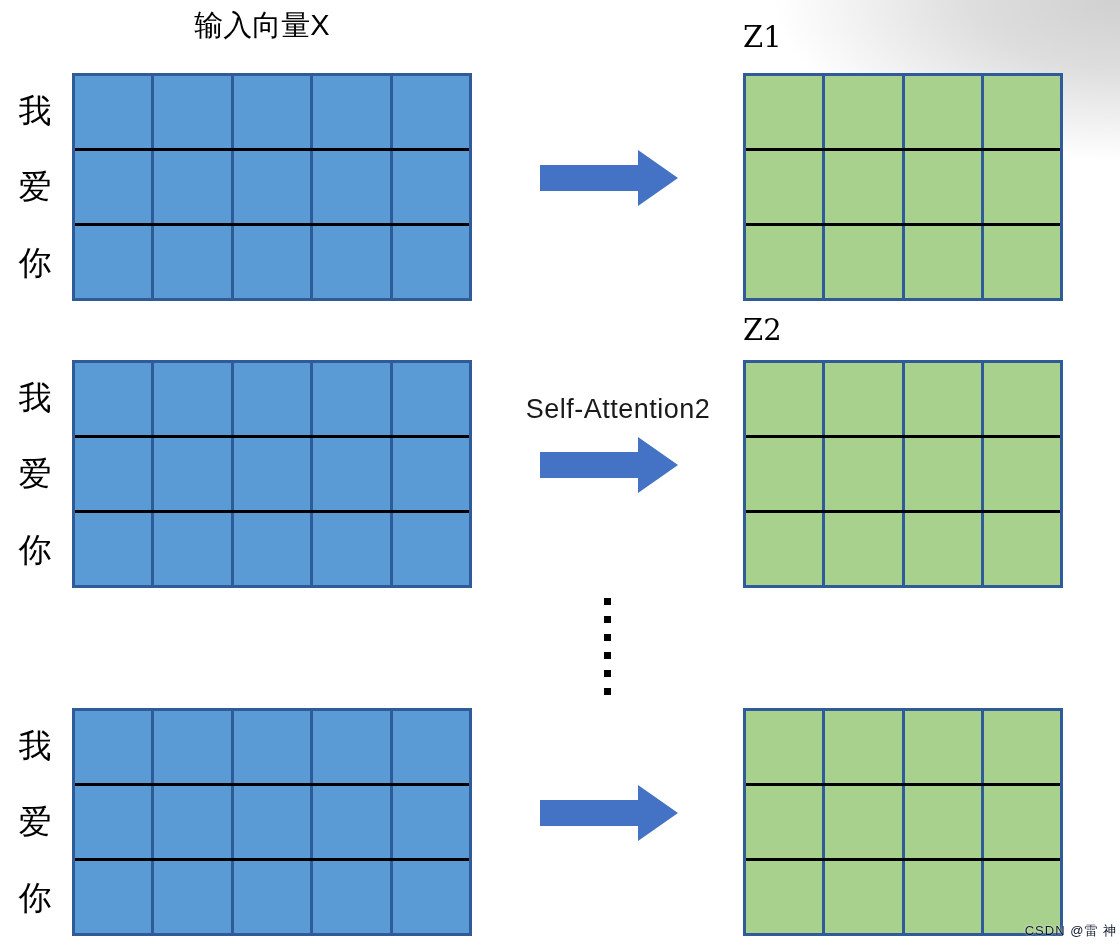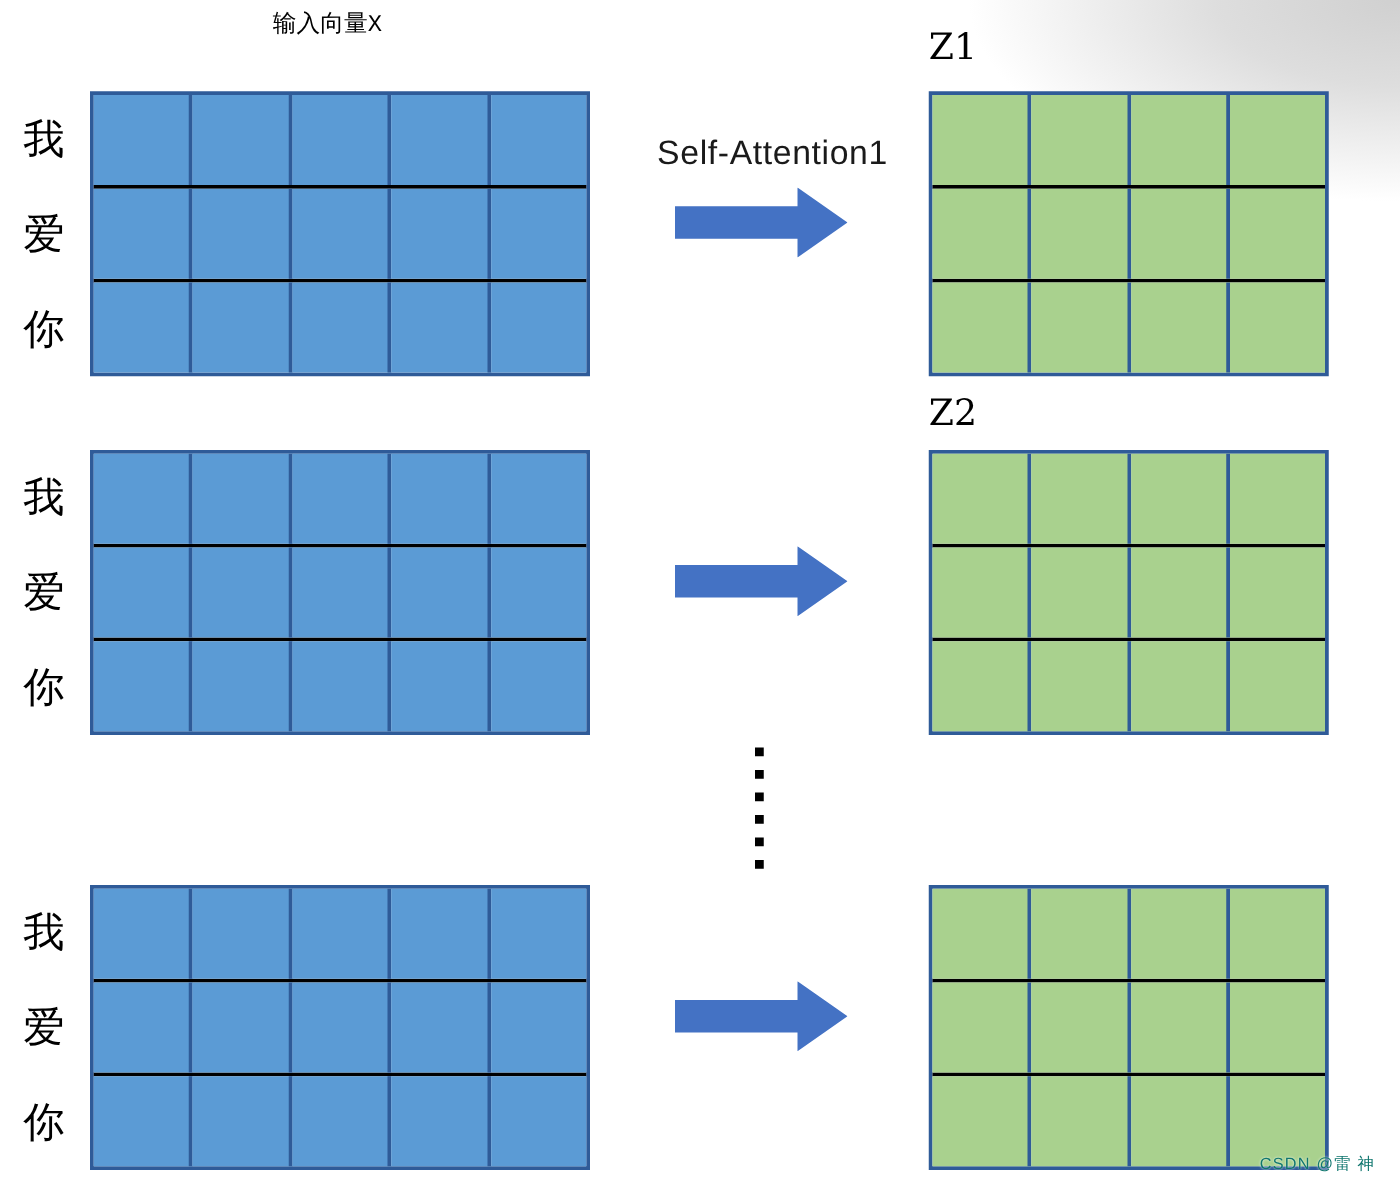--- a/index.html
+++ b/index.html
@@ -13,22 +13,22 @@
   .corner-shade{
     position:absolute;top:0;right:0;
     width:500px;height:260px;
     background:radial-gradient(ellipse 460px 215px at 100% 0%,
       #d0d0d0 0%, rgba(218,218,218,0.9) 32%, rgba(255,255,255,0) 75%);
     pointer-events:none;
   }
   .main-title{
     position:absolute;left:62px;top:6px;width:400px;
     text-align:center;
-    font-family:Liberation Mono, monospace;
-    font-size:19px;color:#000;
+    font-family:Liberation Sans, sans-serif;
+    font-size:29px;color:#000;
   }
   .group{position:absolute;left:0;width:1120px;height:240px;}
   .row-labels{
     position:absolute;left:6px;top:0;width:58px;height:228px;
     display:flex;flex-direction:column;justify-content:space-around;align-items:center;
     font-family:"DejaVu Serif","Liberation Serif",serif;
     font-size:33px;color:#000;
   }
   .matrix{
     position:absolute;top:0;height:228px;
@@ -55,22 +55,22 @@
     position:absolute;left:743px;width:320px;text-align:left;
     font-family:"DejaVu Serif","Liberation Serif",serif;
     font-size:29px;color:#000;
   }
   .dots{
     position:absolute;left:604px;top:598px;
     display:flex;flex-direction:column;gap:11px;
   }
   .dot{width:7px;height:7px;background:#000;}
   .watermark{
-    position:absolute;right:20px;top:922px;
-    font-size:13px;color:#0f766e;
+    position:absolute;right:3px;top:922px;
+    font-size:13px;color:#0f172a;
     text-shadow:0 0 2px #ffffff;
     letter-spacing:1px;white-space:nowrap;
   }
 </style>
 </head>
 <body>
 
 <div class="canvas">
   <div class="corner-shade"></div>
 
@@ -98,21 +98,20 @@
           <div class="m-cell"></div>
         </div>
         <div class="m-row">
           <div class="m-cell"></div>
           <div class="m-cell"></div>
           <div class="m-cell"></div>
           <div class="m-cell"></div>
           <div class="m-cell"></div>
         </div>
       </div>
-    <div class="attn-label">Self-Attention1</div>
     <svg class="arrow" width="138" height="56" viewBox="0 0 138 56">
       <polygon points="0,15 98,15 98,0 138,28 98,56 98,41 0,41"></polygon>
     </svg>
     <div class="z-label" style="top:-53px">Z1</div>
     <div class="matrix green">
         <div class="m-row">
           <div class="m-cell"></div>
           <div class="m-cell"></div>
           <div class="m-cell"></div>
           <div class="m-cell"></div>
@@ -154,20 +153,21 @@
           <div class="m-cell"></div>
         </div>
         <div class="m-row">
           <div class="m-cell"></div>
           <div class="m-cell"></div>
           <div class="m-cell"></div>
           <div class="m-cell"></div>
           <div class="m-cell"></div>
         </div>
       </div>
+    <div class="attn-label">Self-Attention2</div>
     <svg class="arrow" width="138" height="56" viewBox="0 0 138 56">
       <polygon points="0,15 98,15 98,0 138,28 98,56 98,41 0,41"></polygon>
     </svg>
     <div class="z-label" style="top:-47px">Z2</div>
     <div class="matrix green">
         <div class="m-row">
           <div class="m-cell"></div>
           <div class="m-cell"></div>
           <div class="m-cell"></div>
           <div class="m-cell"></div>

